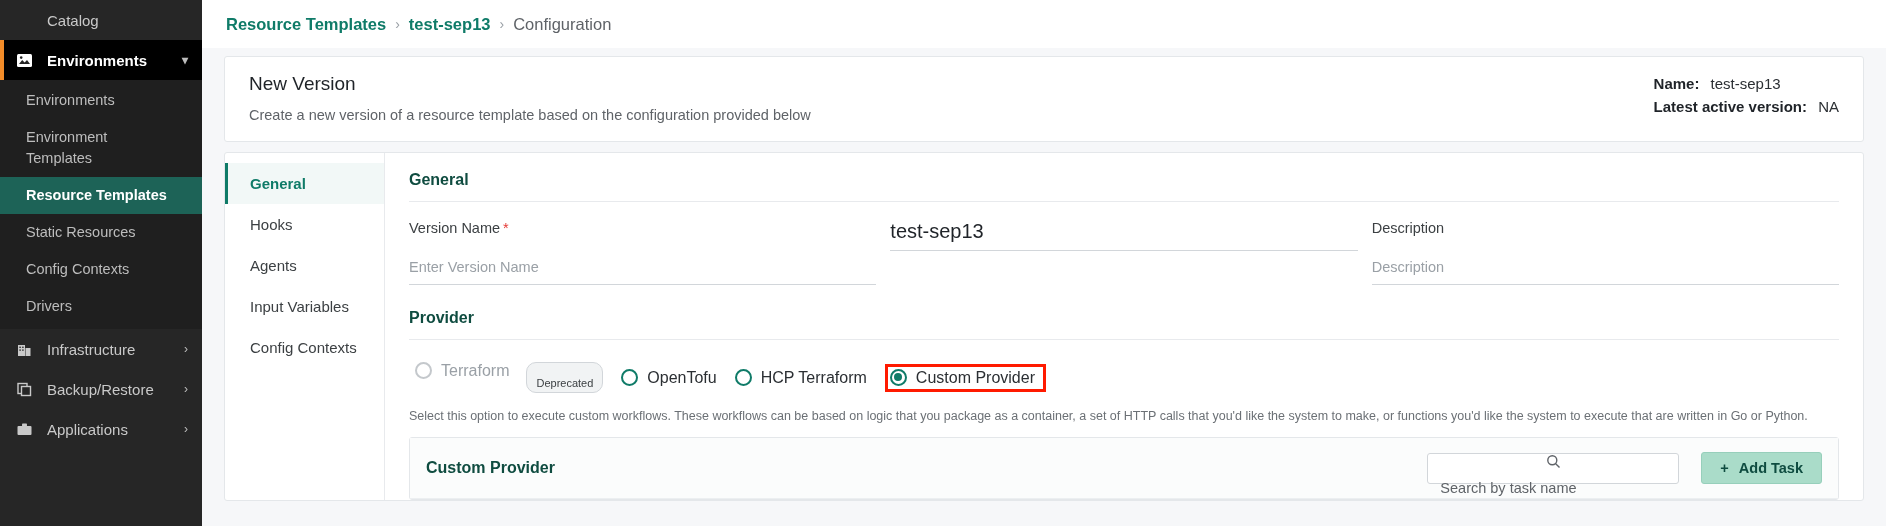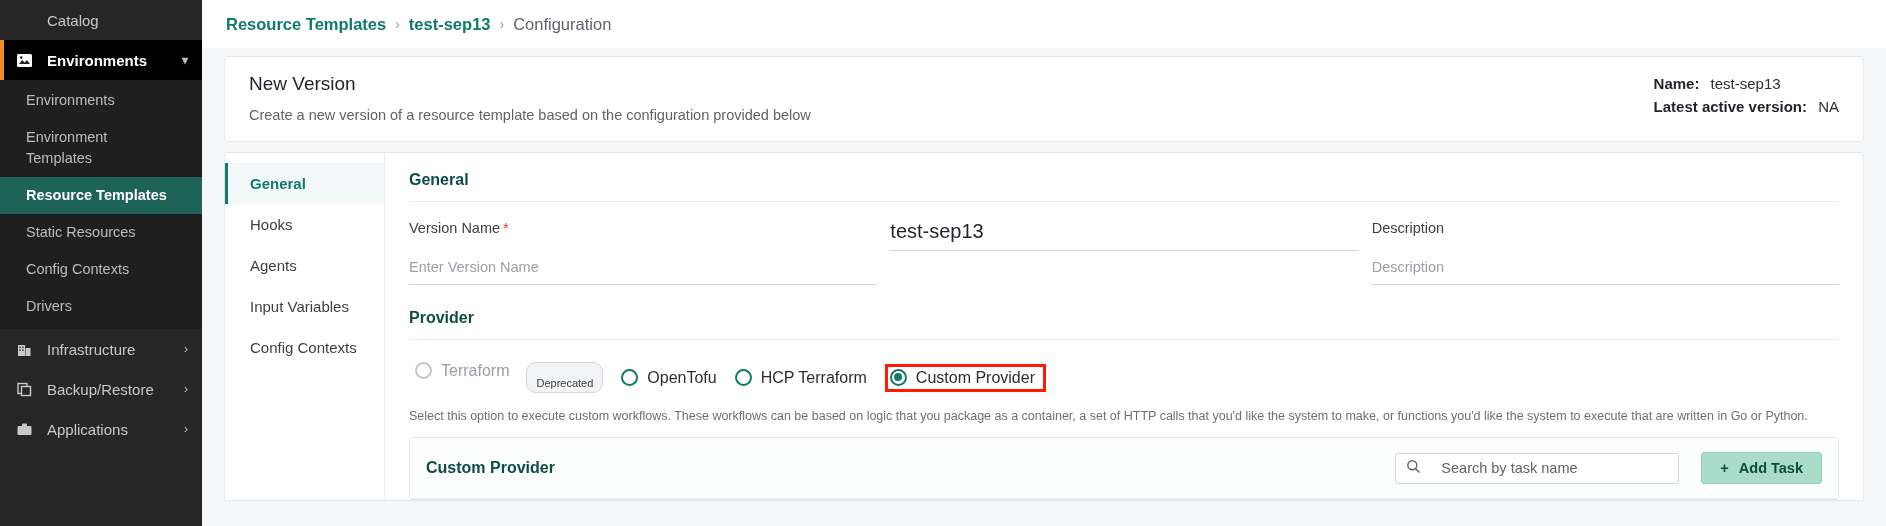--- a/index.html
+++ b/index.html
@@ -115,22 +115,22 @@
 
   .cp-card {
     margin-top: 14px; border:1px solid #e4e7ea; border-radius:3px; background:#ffffff;
   }
   .cp-head {
     display:flex; align-items:center; padding: 14px 16px; background:#fbfcfc;
     border-bottom:1px solid #eceff1;
   }
   .cp-title { font-size:16px; font-weight:700; color:#0f4c40; flex:1; }
   .search-box {
-    display:flex; align-items:center; gap:18px; width:284px; height:31px;
-    border:1px solid #d2d6da; border-radius:3px; background:#ffffff; padding: 0 10px;
+    display:flex; align-items:center; gap:6px; width:252px; height:31px;
+    border:1px solid #d2d6da; border-radius:3px; background:#ffffff; padding: 0 10px; flex-direction: column;
   }
   .search-box input {
     border:0; outline:none; font-family:"Liberation Sans", sans-serif;
     font-size:14.5px; color:#3c4043; width:100%; background:transparent;
   }
   .search-box input::placeholder { color:#5f6368; }
   .add-btn {
     display:flex; align-items:center; justify-content:center; gap:10px;
     margin-left: 22px; height:32px; padding: 0 18px;
     background:#aadcc9; color:#0f4c40; font-weight:700; font-size:14.5px;

